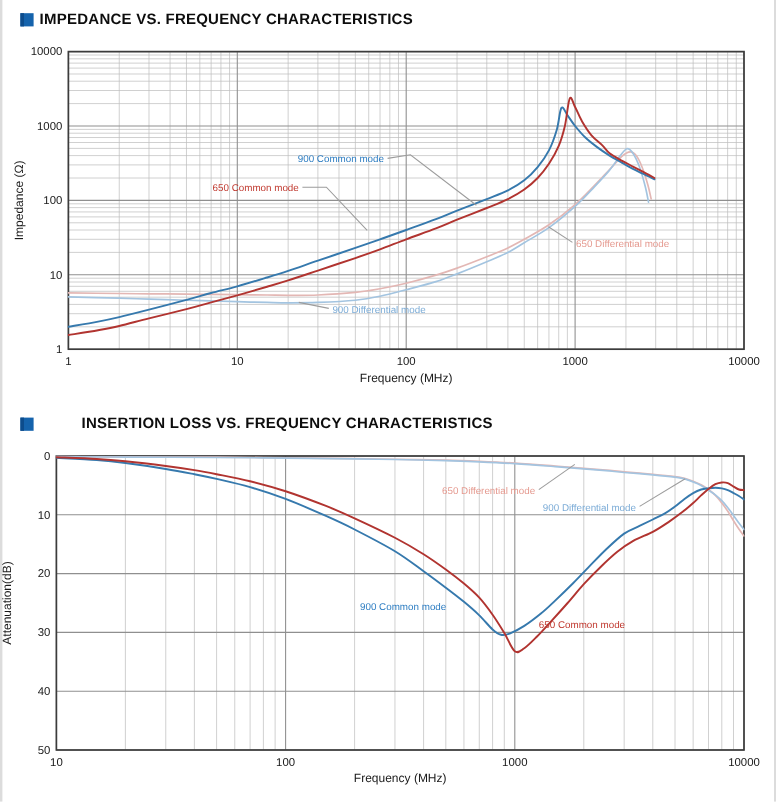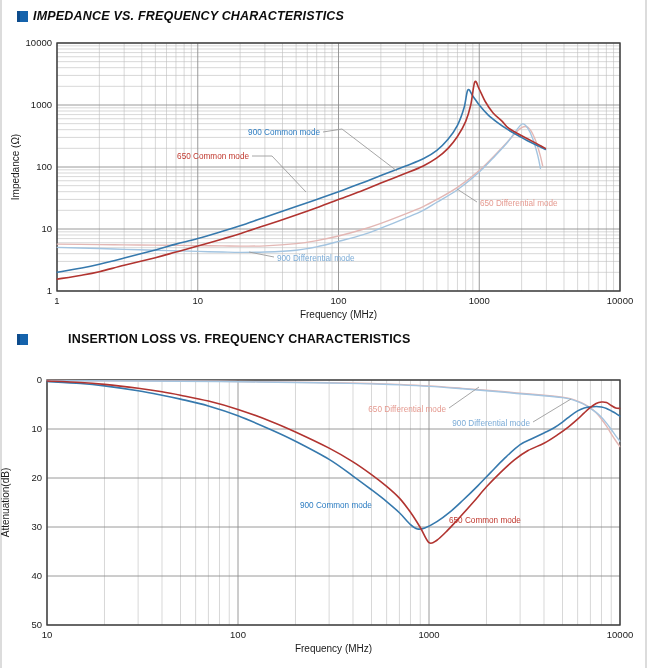--- a/index.html
+++ b/index.html
@@ -5,21 +5,21 @@
   html,body{margin:0;padding:0;}
   body{
     width:647px;height:668px;position:relative;background:#ffffff;
     font-family:"Liberation Sans", sans-serif;overflow:hidden;
   }
   .edge{position:absolute;top:0;bottom:0;width:2px;background:#dcdcdc;}
   .edge.left{left:0;} .edge.right{right:0;}
   .section-title{position:absolute;left:17px;display:flex;align-items:center;gap:5px;}
   .section-title .bullet{width:11px;height:11px;background:#1563ac;border-left:3px solid #0d4c8c;box-sizing:border-box;}
   .section-title .txt{font-size:12.5px;font-weight:bold;color:#0d0d0d;letter-spacing:.2px;white-space:nowrap;}
-  #title-1{top:9px;font-style:italic;} #title-2{top:332px;gap:40px;}
+  #title-1{top:9px;} #title-2{top:346px;gap:40px;}
   svg.chart{position:absolute;left:0;}
   #chart-svg-0{top:0;} #chart-svg-1{top:335px;}
 </style>
 </head>
 <body>
 
 <div class="edge left"></div>
 <div class="edge right"></div>
 
 <div class="section-title" id="title-1">

